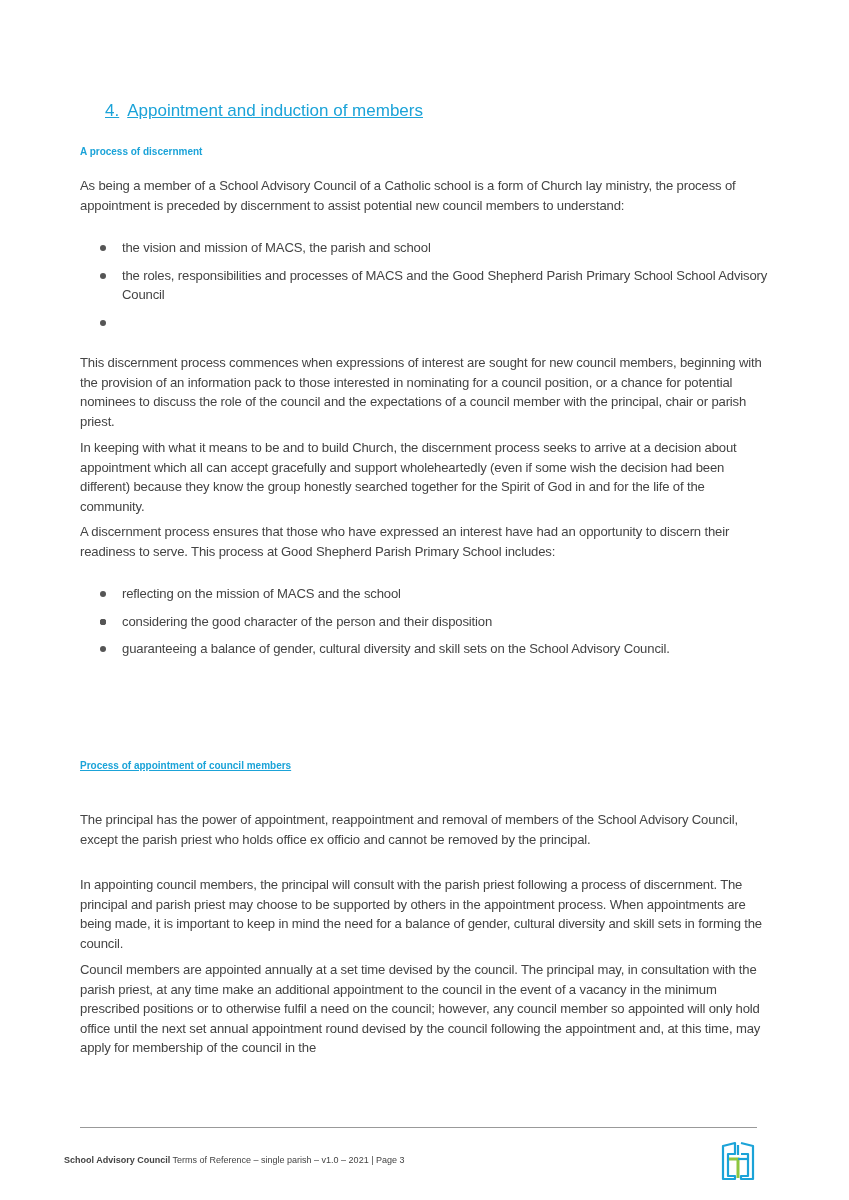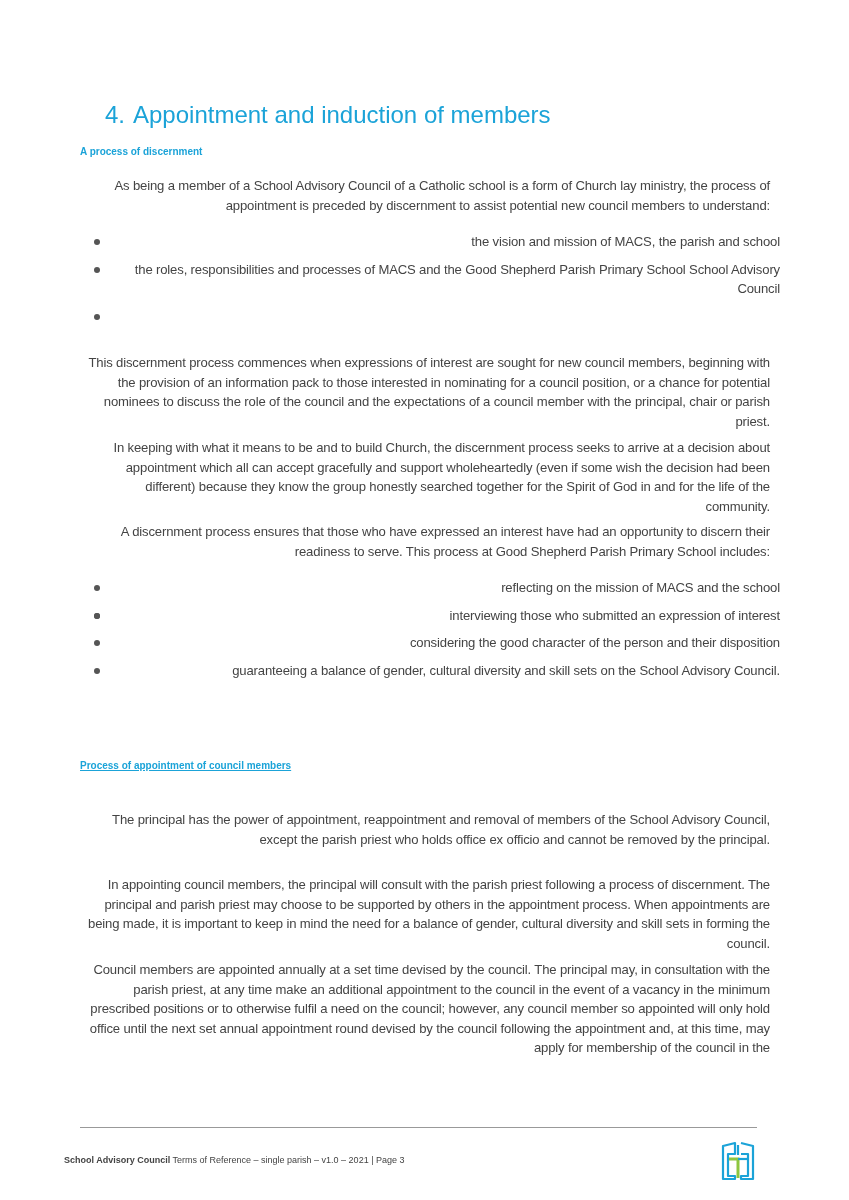--- a/index.html
+++ b/index.html
@@ -1,24 +1,24 @@
 <!DOCTYPE html>
 <html><head>
 <meta charset="utf-8">
 <style>
   html, body { margin: 0; padding: 0; background: #ffffff; }
   body { width: 849px; height: 1200px; position: relative; overflow: hidden;
          font-family: "Liberation Sans", sans-serif; color: #444444; }
   .page { position: absolute; left: 80px; top: 0; width: 680px; }
   h1 { position: absolute; top: 101px; left: 25px; margin: 0; font-weight: normal;
-       font-size: 24px; color: #1ba3d8; letter-spacing: 0px; white-space: nowrap; }
+       font-size: 17px; color: #1ba3d8; letter-spacing: 0px; white-space: nowrap; text-decoration: underline; }
   h1 .num { margin-right: 8px; }
   h2 { margin: 0; font-size: 10px; font-weight: bold; color: #1ba3d8; white-space: nowrap; }
-  p { margin: 0; font-size: 13.1px; line-height: 19.6px; letter-spacing: -0.15px; text-align: right; }
-  ul { list-style: none; margin: 10px; padding: 0; text-align: right; }
+  p { margin: 0; font-size: 13.1px; line-height: 19.6px; letter-spacing: -0.15px; }
+  ul { list-style: none; margin: 16px; padding: 0; }
   li { position: relative; padding-left: 26px; font-size: 13.1px; line-height: 19.6px; letter-spacing: -0.15px; }
   li .bullet { position: absolute; left: 4px; top: 7px; width: 6px; height: 6px; border-radius: 50%; background: #555; }
   .abs { position: absolute; left: 0; width: 690px; }
   .footer-rule { position: absolute; left: 80px; top: 1127px; width: 677px; height: 1px; background: #999; }
   .footer-text { position: absolute; left: 64px; top: 1155px; font-size: 9px; color: #444; white-space: nowrap; }
   .footer-text b { font-weight: bold; }
   .logo { position: absolute; left: 720px; top: 1141px; width: 36px; height: 40px; }
 </style>
 </head>
 <body>
@@ -38,21 +38,21 @@
     <li><span class="bullet"></span></li>
   </ul>
 
   <p class="abs" style="top:353px;">This discernment process commences when expressions of interest are sought for new council members, beginning with the provision of an information pack to those interested in nominating for a council position, or a chance for potential nominees to discuss the role of the council and the expectations of a council member with the principal, chair or parish priest.</p>
   <p class="abs" style="top:438px;">In keeping with what it means to be and to build Church, the discernment process seeks to arrive at a decision about appointment which all can accept gracefully and support wholeheartedly (even if some wish the decision had been different) because they know the group honestly searched together for the Spirit of God in and for the life of the community.</p>
   <p class="abs" style="top:522px;">A discernment process ensures that those who have expressed an interest have had an opportunity to discern their readiness to serve. This process at Good Shepherd Parish Primary School includes:</p>
 
   <ul class="abs" style="top:568px;">
     <li style="margin-bottom:8px;"><span class="bullet"></span><span>reflecting on the mission of MACS and the school</span></li>
     <li style="margin-bottom:8px;"><span class="bullet"></span></li>
-    <li style="margin-bottom:8px;"><span class="bullet"></span><span>interviewing those who submitted an expression of interest</span></li>
+    <li style="margin-bottom:8px;"><span class="bullet"></span></li>
     <li style="margin-bottom:8px;"><span class="bullet"></span><span>considering the good character of the person and their disposition</span></li>
     <li><span class="bullet"></span><span>guaranteeing a balance of gender, cultural diversity and skill sets on the School Advisory Council.</span></li>
   </ul>
 
   <h2 class="abs" style="top:760px;text-decoration:underline;">Process of appointment of council members</h2>
 
   <p class="abs" style="top:810px;">The principal has the power of appointment, reappointment and removal of members of the School Advisory Council, except the parish priest who holds office ex officio and cannot be removed by the principal.</p>
   <p class="abs" style="top:875px;">In appointing council members, the principal will consult with the parish priest following a process of discernment. The principal and parish priest may choose to be supported by others in the appointment process. When appointments are being made, it is important to keep in mind the need for a balance of gender, cultural diversity and skill sets in forming the council.</p>
   <p class="abs" style="top:960px;">Council members are appointed annually at a set time devised by the council. The principal may, in consultation with the parish priest, at any time make an additional appointment to the council in the event of a vacancy in the minimum prescribed positions or to otherwise fulfil a need on the council; however, any council member so appointed will only hold office until the next set annual appointment round devised by the council following the appointment and, at this time, may apply for membership of the council in the</p>
 </div>

